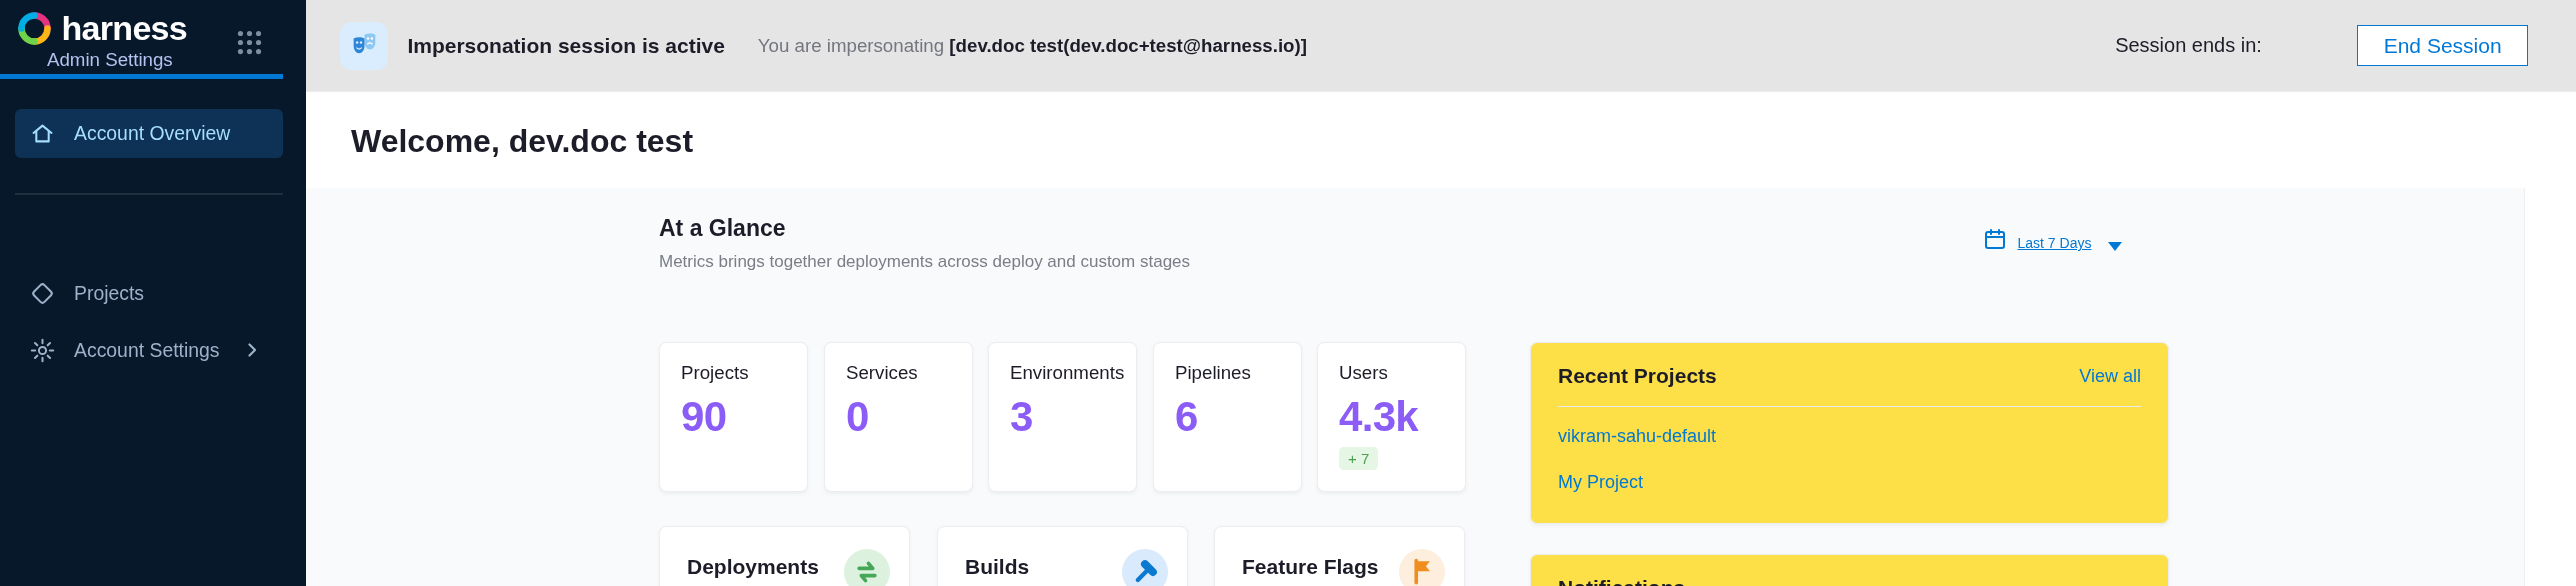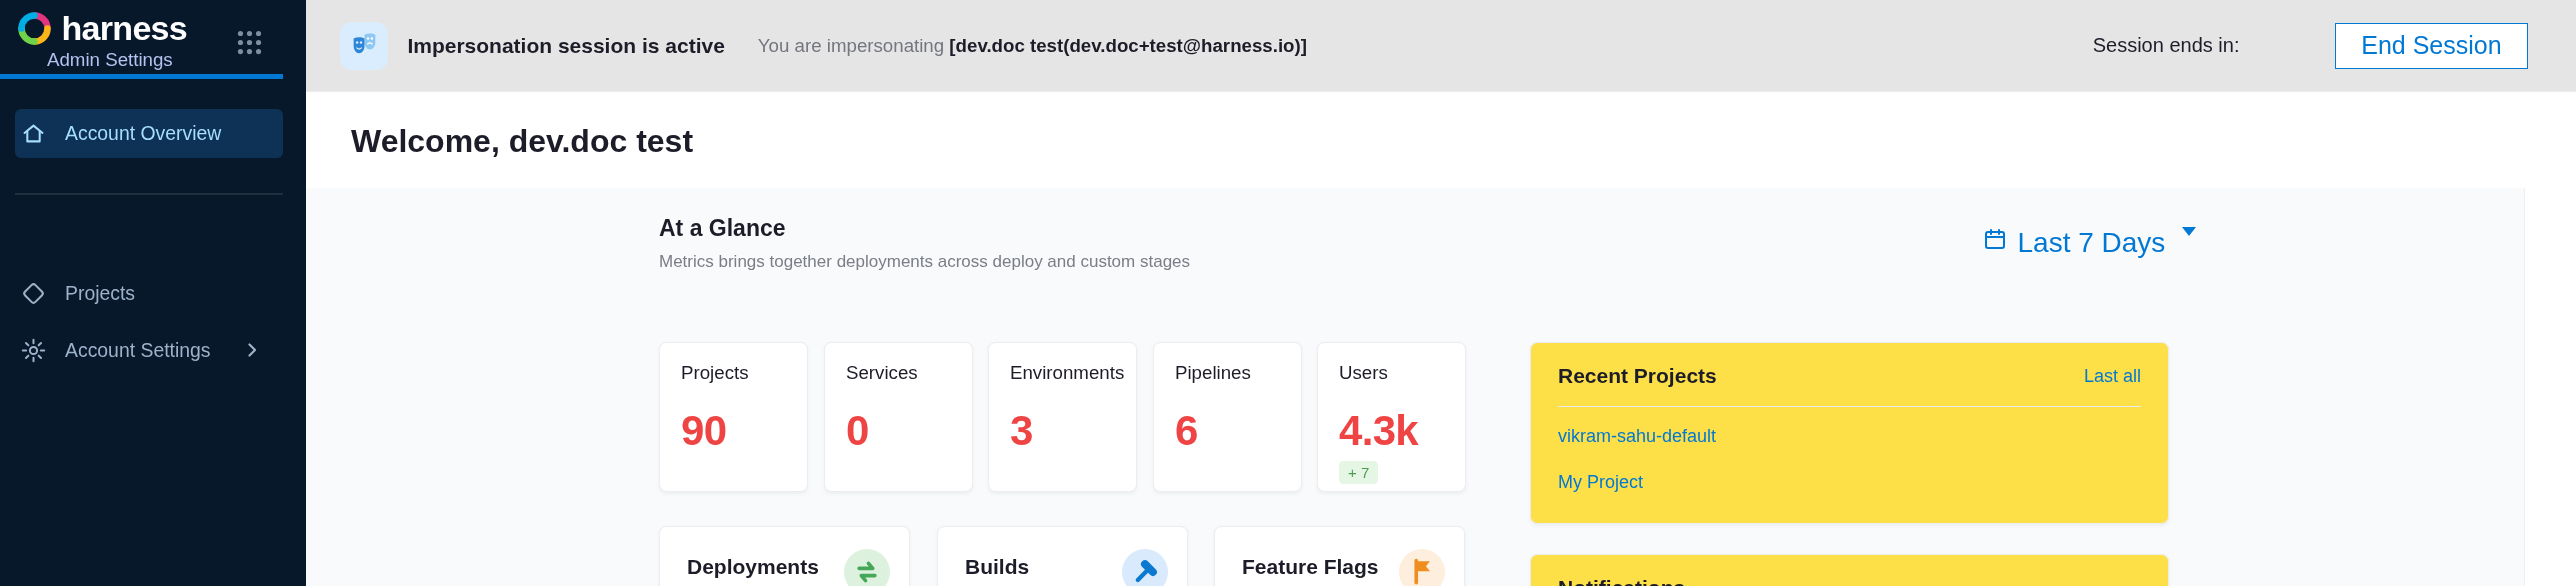--- a/index.html
+++ b/index.html
@@ -8,63 +8,63 @@
   .screen { position:relative; width:2576px; height:586px; background:#ffffff; overflow:hidden; }
 
   
   .sidebar { position:absolute; left:0; top:0; width:306px; height:586px; background:#07182b; }
   .logo-row { position:absolute; left:15px; top:9px; display:flex; align-items:center; gap:7.5px; cursor:pointer; }
   .logo-text { font-size:34px; font-weight:600; color:#ffffff; letter-spacing:-0.7px; }
   .admin-label { position:absolute; left:47px; top:49px; font-size:18.7px; color:#b3c2ee; }
   .grid-icon { position:absolute; left:234px; top:27px; width:31px; height:31px; cursor:pointer; }
   .accent-bar { position:absolute; left:0; top:74px; width:283px; height:4.5px; background:#0278d5; }
   .nav-item { position:absolute; left:15px; width:268px; height:48px; border-radius:6px;
-              display:flex; align-items:center; gap:18px; padding-left:5px;
+              display:flex; align-items:center; gap:18px; padding-left:14px;
               color:#9db2c9; font-size:19.4px; cursor:pointer; }
   .nav-item.active { background:#0e3156; color:#a5deff; }
   .nav-item svg { flex:0 0 auto; }
   .nav-chevron { position:absolute; right:19.4px; top:11.2px; }
   .sidebar-divider { position:absolute; left:15px; top:193px; width:268px; height:1.5px; background:rgba(255,255,255,0.10); }
 
   
   .topbar { position:absolute; left:306px; top:0; width:2270px; height:92px; background:#e5e5e5;
             border-bottom:0.7px solid #ececf1; display:flex; align-items:center; padding:0 48px 0 34px; }
   .masks-wrap { width:48px; height:48px; border-radius:12px; background:#d9edff; display:flex; align-items:center; justify-content:center; flex:0 0 auto; }
   .banner-title { margin-left:19.4px; font-size:21px; font-weight:700; color:#1d1d29; white-space:nowrap; }
   .banner-sub { margin-left:33px; font-size:18.7px; color:#74767f; white-space:nowrap; }
   .banner-sub b { color:#1d1d29; font-weight:700; }
   .banner-right { margin-left:auto; display:flex; align-items:center; }
   .session-label { font-size:20px; color:#1d1d29; margin-right:22.4px; white-space:nowrap; }
   .timer { background:#07182b; color:#ffffff; font-family:"DejaVu Sans Mono", monospace; font-size:23px;
            letter-spacing:2.2px; padding:7.5px 16.4px; border-radius:7.5px; border:2.2px solid #3b7ddd; }
   .end-btn { margin-left:73px; background:#ffffff; color:#0278d5; border:1.5px solid #0278d5; border-radius:0;
-             font-size:25px; font-family:"Liberation Sans", sans-serif; padding:7.5px 25.4px; cursor:pointer; white-space:nowrap; }
+             font-size:21px; font-family:"Liberation Sans", sans-serif; padding:7.5px 25.4px; cursor:pointer; white-space:nowrap; }
 
   
   .welcome { position:absolute; left:306px; top:93px; width:2373px; height:96px; background:#ffffff;
              box-shadow:0 2.2px 4.5px rgba(0,0,0,0.06); display:flex; align-items:center; padding-left:45px;
              font-size:32px; font-weight:700; color:#1d1d29; }
 
   
   .main-bg { position:absolute; left:306px; top:188px; width:2218px; height:398px; background:#f9fafb; }
   .gutter { position:absolute; left:2524px; top:188px; width:52px; height:398px; background:#ffffff; border-left:0.7px solid #efefef; }
 
   
   .glance-title { position:absolute; left:659px; top:215px; font-size:23px; font-weight:700; color:#1d1d29; }
   .glance-sub { position:absolute; left:659px; top:252px; font-size:17px; color:#7b7d87; }
-  .range-selector { position:absolute; left:1983px; top:227px; display:flex; align-items:flex-start; gap:10.5px;
-                    font-size:28px; color:#0278d5; cursor:pointer; }
+  .range-selector { position:absolute; left:1983px; top:227px; display:flex; align-items:flex-end; gap:10.5px;
+                    font-size:14px; color:#0278d5; cursor:pointer;text-decoration:underline; }
   .caret-down { width:0; height:0; border-left:7.5px solid transparent; border-right:7.5px solid transparent;
                 border-top:9px solid #0278d5; margin-left:6px; }
 
   
   .stat-card { position:absolute; top:342px; width:149px; height:150px; background:#ffffff; border:0.7px solid #ececf1;
                border-radius:7.5px; box-shadow:0 1.5px 3.7px rgba(96,97,112,0.08); padding:19.4px 0 0 21px; cursor:pointer; }
   .stat-label { font-size:18.7px; color:#1d1d29; }
-  .stat-value { font-size:42px; font-weight:700; color:#ef4444; margin-top:23px; letter-spacing:-0.7px; }
+  .stat-value { font-size:42px; font-weight:700; color:#8b5cf6; margin-top:9px; letter-spacing:-0.7px; }
   .stat-badge { display:inline-block; margin-top:6px; font-size:15px; color:#4e9e52; background:#e6f6e5;
                 padding:3px 9px; border-radius:4.5px; }
 
   
   .panel { position:absolute; left:1530px; width:639px; background:#fde047; border:0.7px solid #ececf1;
            border-radius:7.5px; box-shadow:0 1.5px 3.7px rgba(96,97,112,0.08); padding:21px 27px; }
   .recent-panel { top:342px; height:182px; }
   .notif-panel { top:554px; height:105px; }
   .panel-head { display:flex; align-items:center; }
   .panel-title { font-size:21px; font-weight:700; color:#1d1d29; }
@@ -211,21 +211,21 @@
   </div>
   <div class="stat-card" style="left:1317px;">
     <div class="stat-label">Users</div>
     <div class="stat-value">4.3k</div>
     <span class="stat-badge">+ 7</span>
   </div>
 
   <div class="panel recent-panel">
     <div class="panel-head">
       <span class="panel-title">Recent Projects</span>
-      <span class="view-all">Last all</span>
+      <span class="view-all">View all</span>
     </div>
     <div class="panel-divider"></div>
     <div class="proj-link first">vikram-sahu-default</div>
     <div class="proj-link second">My Project</div>
   </div>
 
   <div class="panel notif-panel">
     <span class="panel-title">Notifications</span>
   </div>
 

